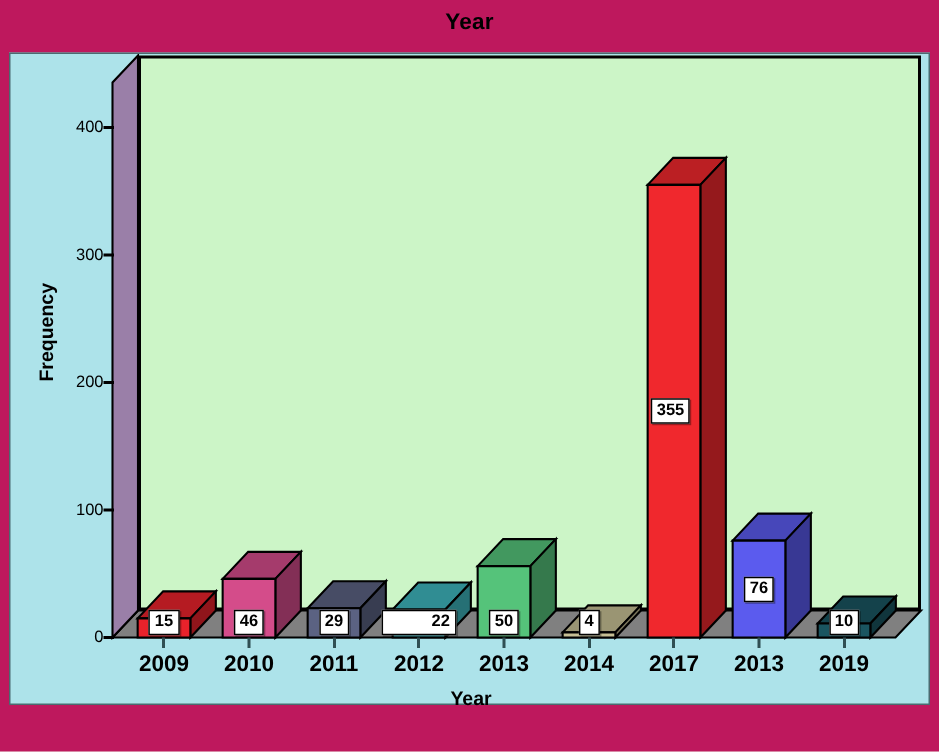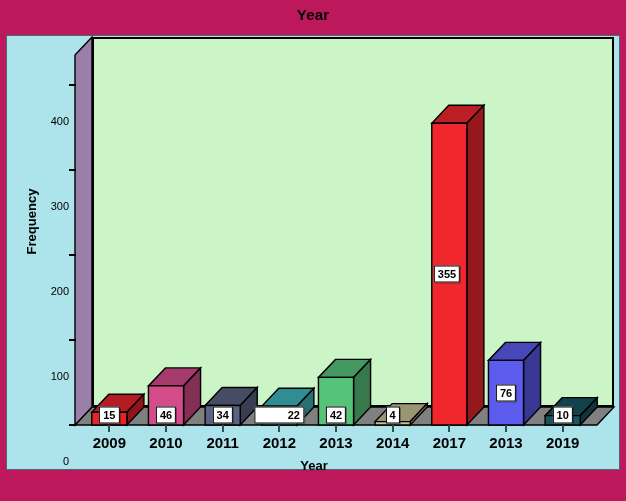--- a/index.html
+++ b/index.html
@@ -23,21 +23,20 @@
   }
 
   
   .svg-layer{position:absolute;left:0;top:0;width:614px;height:435px;}
 
   
   .ytick{
     position:absolute;right:0;width:46px;text-align:right;
     font-size:11px;color:#000;transform:translateY(-50%);
     font-family:"Liberation Sans",sans-serif;
-    margin-top:36px;
   }
   .ytick-row{position:absolute;left:0;width:78px;height:0;}
   .ytick-mark{position:absolute;left:62px;top:-1px;width:7px;height:2px;background:#000;}
 
   .ylabel{
     position:absolute;left:-56px;top:178px;width:160px;text-align:center;
     font-size:13px;font-weight:bold;color:#000;
     transform:rotate(-90deg);transform-origin:center center;
   }
 
@@ -137,23 +136,23 @@
         <div class="xtick-label" style="left: 385.667px;">2014</div>
         <div class="xtick-label" style="left: 442.333px;">2017</div>
         <div class="xtick-label" style="left: 499px;">2013</div>
         <div class="xtick-label" style="left: 555.667px;">2019</div>
       </div>
     <div class="xaxis-title">Year</div>
 
     <div id="vlabels">
         <div class="vlabel" style="left: 102.333px; top: 379px;">15</div>
         <div class="vlabel" style="left: 159px; top: 379px;">46</div>
-        <div class="vlabel" style="left: 215.667px; top: 379px;">34</div>
+        <div class="vlabel" style="left: 215.667px; top: 379px;">29</div>
         <div class="vlabel" style="left: 272.333px; top: 379px; padding-left: 32px;">22</div>
-        <div class="vlabel" style="left: 329px; top: 379px;">42</div>
+        <div class="vlabel" style="left: 329px; top: 379px;">50</div>
         <div class="vlabel" style="left: 385.667px; top: 379px;">4</div>
         <div class="vlabel" style="left: 440px; top: 238.125px;">355</div>
         <div class="vlabel" style="left: 499px; top: 356.7px;">76</div>
         <div class="vlabel" style="left: 555.667px; top: 379px;">10</div>
       </div>
   <div class="xtick-mark" style="left: 101.333px;"></div>
       <div class="xtick-mark" style="left: 158px;"></div>
       <div class="xtick-mark" style="left: 214.667px;"></div>
       <div class="xtick-mark" style="left: 271.333px;"></div>
       <div class="xtick-mark" style="left: 328px;"></div>

